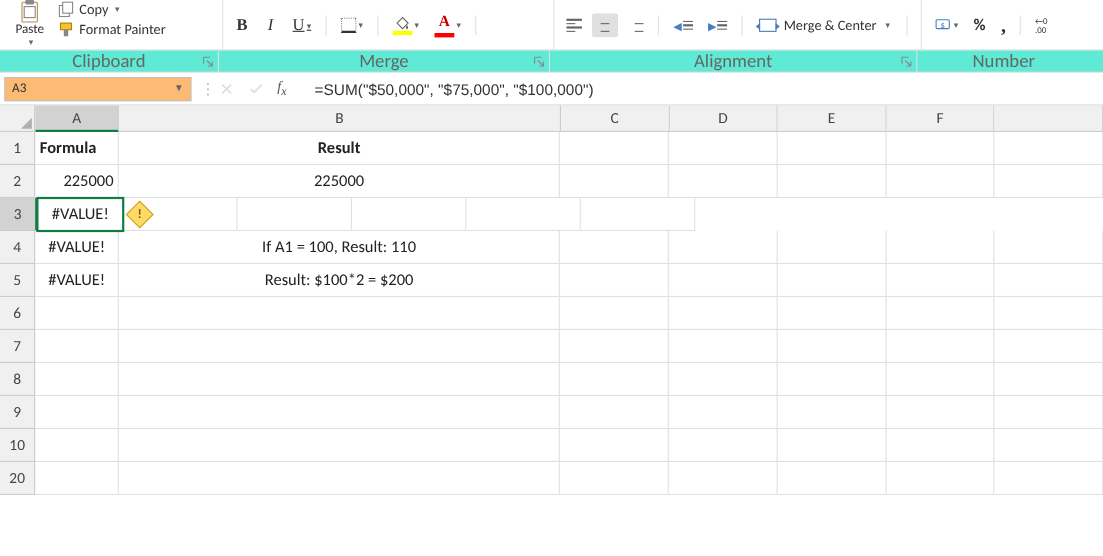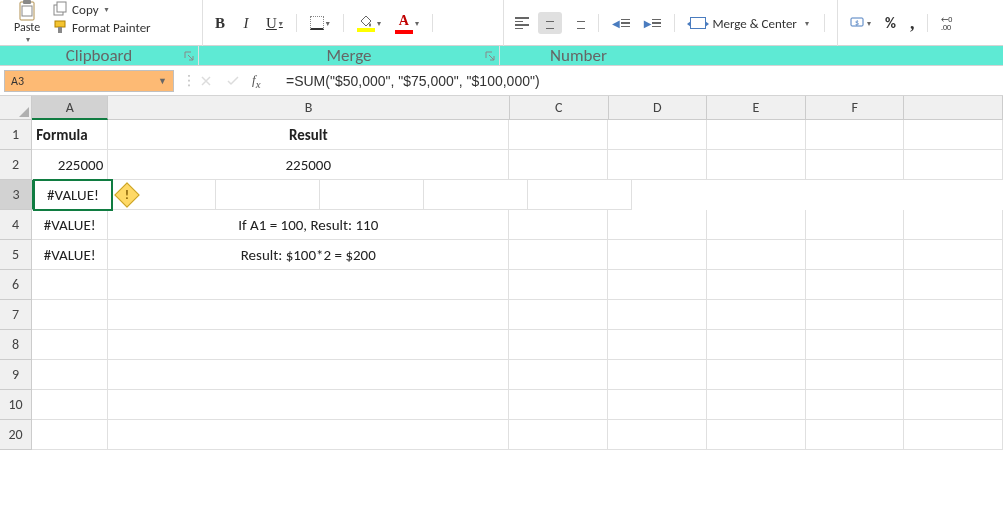--- a/index.html
+++ b/index.html
@@ -233,20 +233,28 @@
       </div>
     </div>
   <div class="group-label" style="width:301px">
       <span>Merge</span>
       <div class="launcher">
         <svg width="10" height="10">
           <path d="M1 1 H7 M1 1 V7 M4 4 L9 9 M9 5 V9 H5" stroke="#888" fill="none" stroke-width="1"></path>
         </svg>
       </div>
     </div>
+  <div class="group-label" style="width:334px">
+      <span>Alignment</span>
+      <div class="launcher">
+        <svg width="10" height="10">
+          <path d="M1 1 H7 M1 1 V7 M4 4 L9 9 M9 5 V9 H5" stroke="#888" fill="none" stroke-width="1"></path>
+        </svg>
+      </div>
+    </div>
   <div class="group-label" style="width:157px;border-right:none">
       <span>Number</span>
     </div>
 </div>
 
 <div class="formula-bar">
   <div class="name-box">
       <span>A3</span>
       <span class="arrow">▼</span>
     </div>

